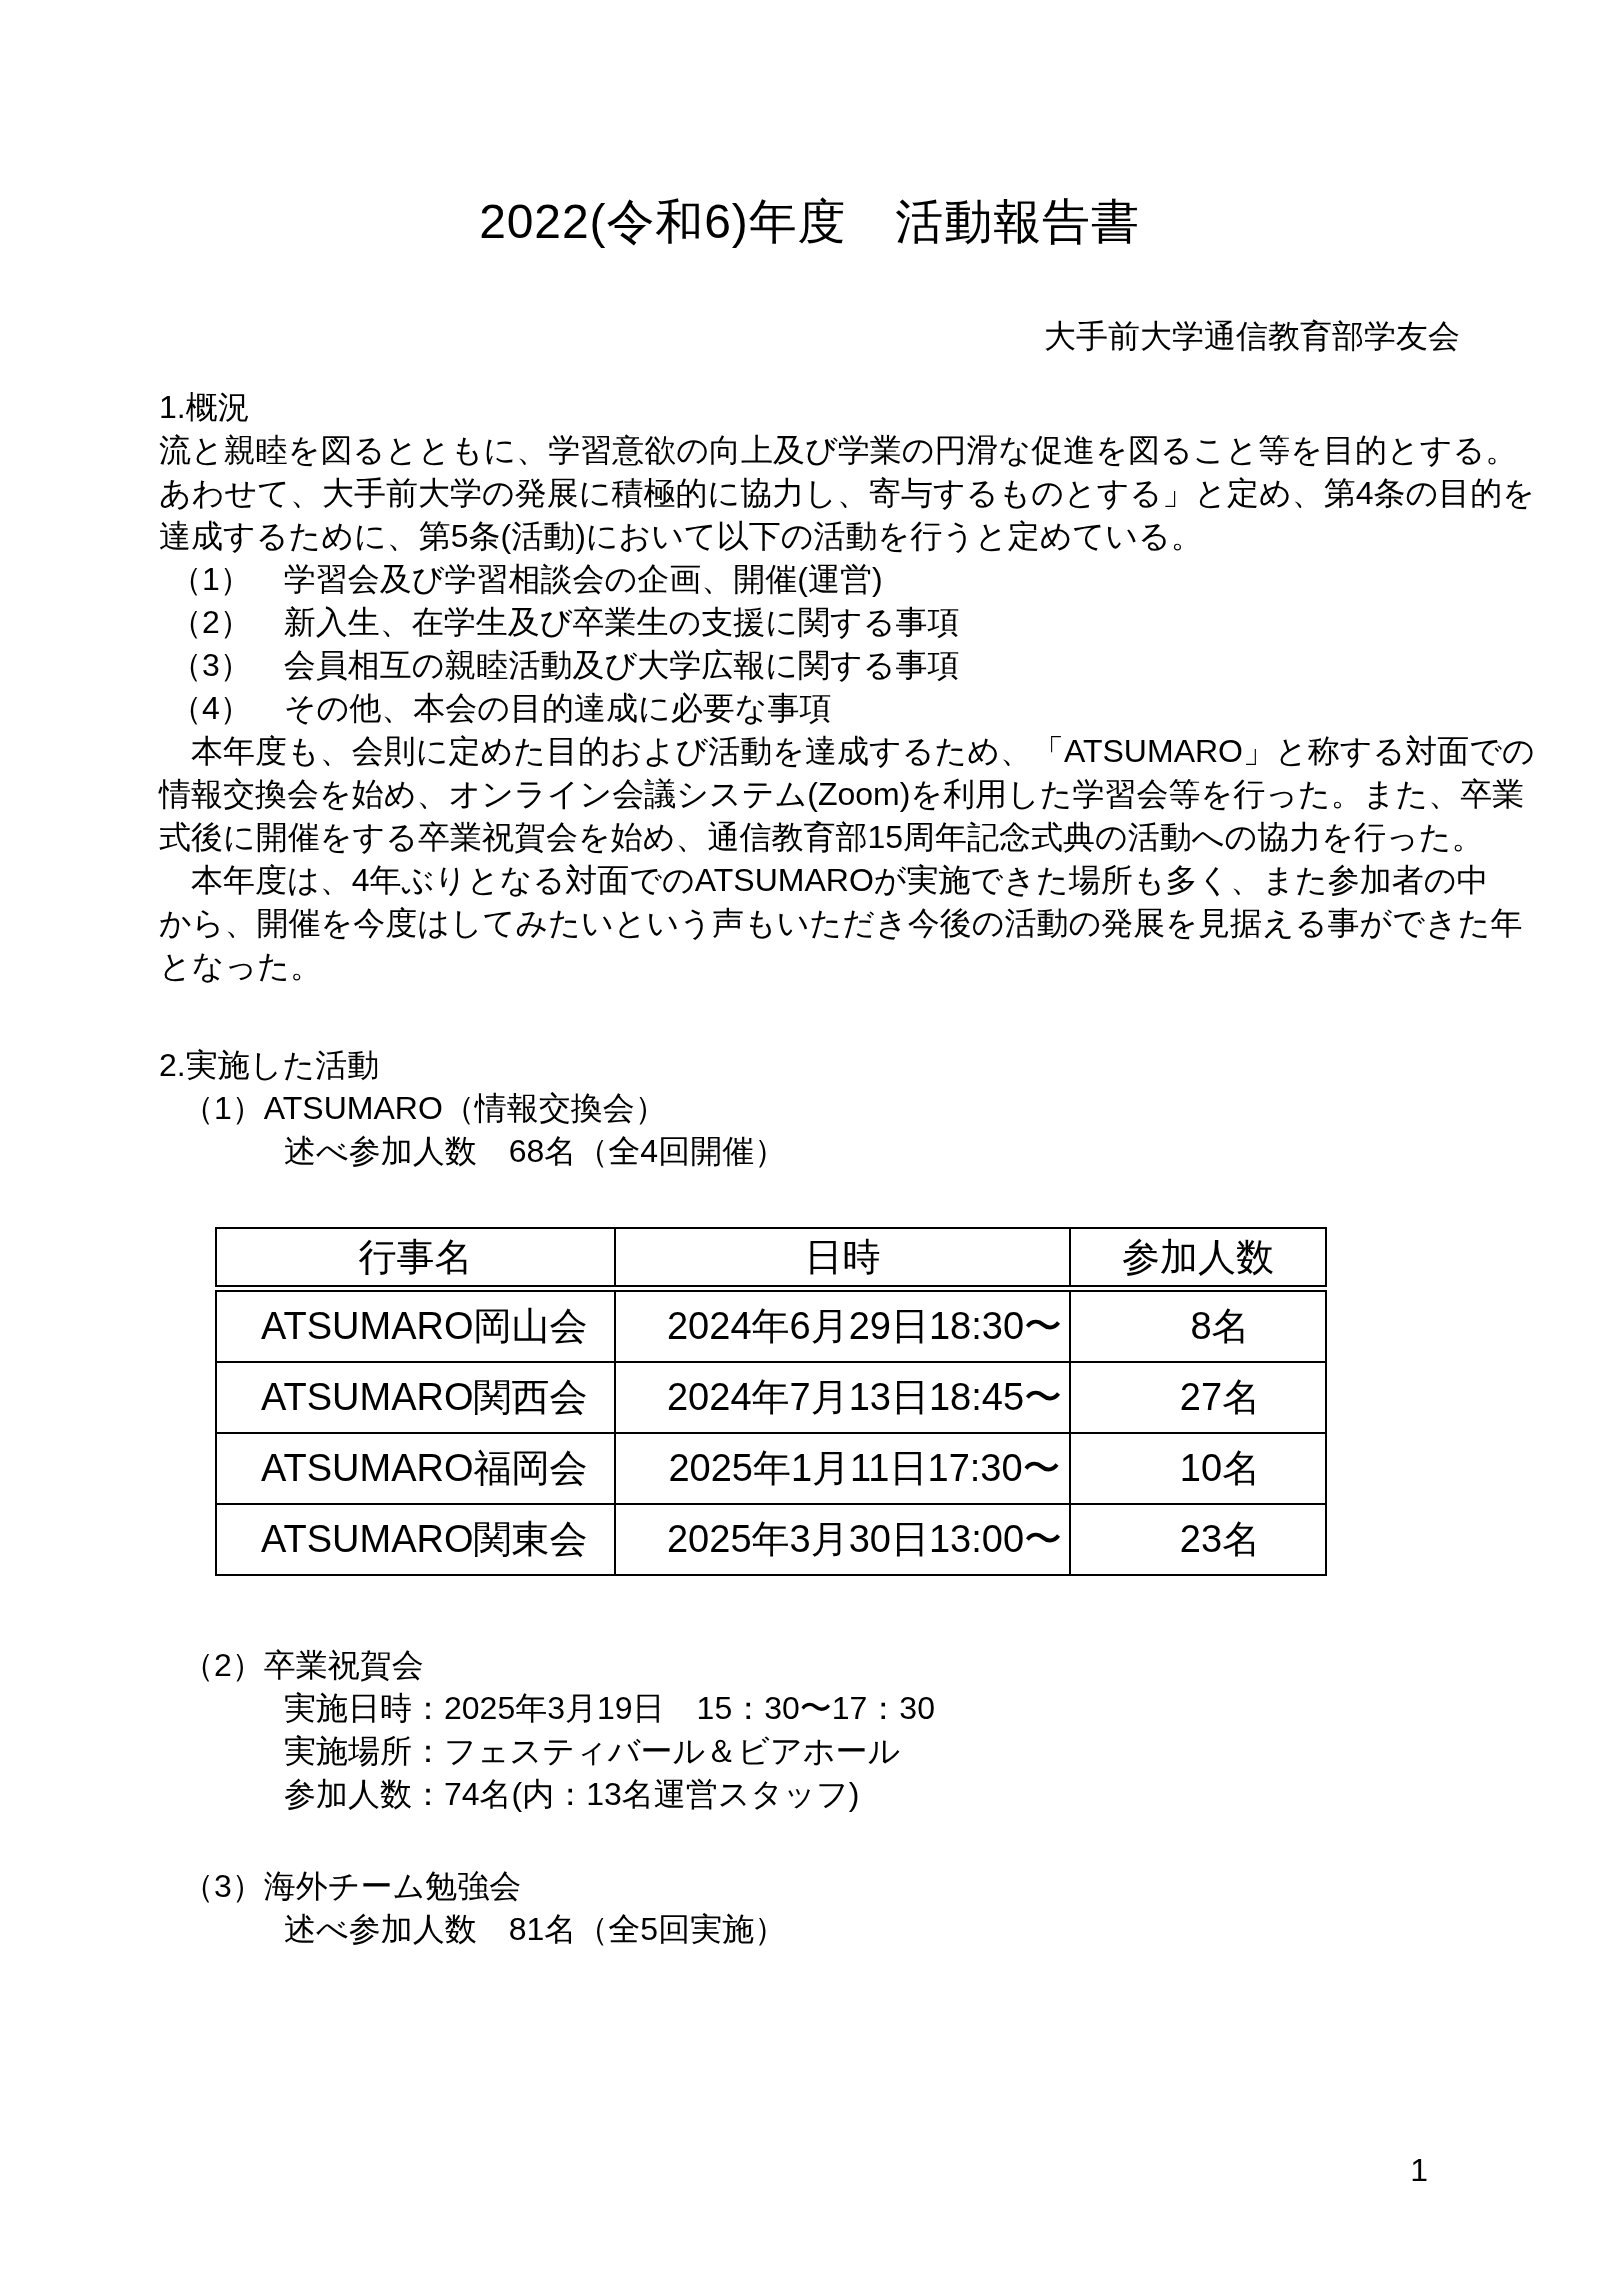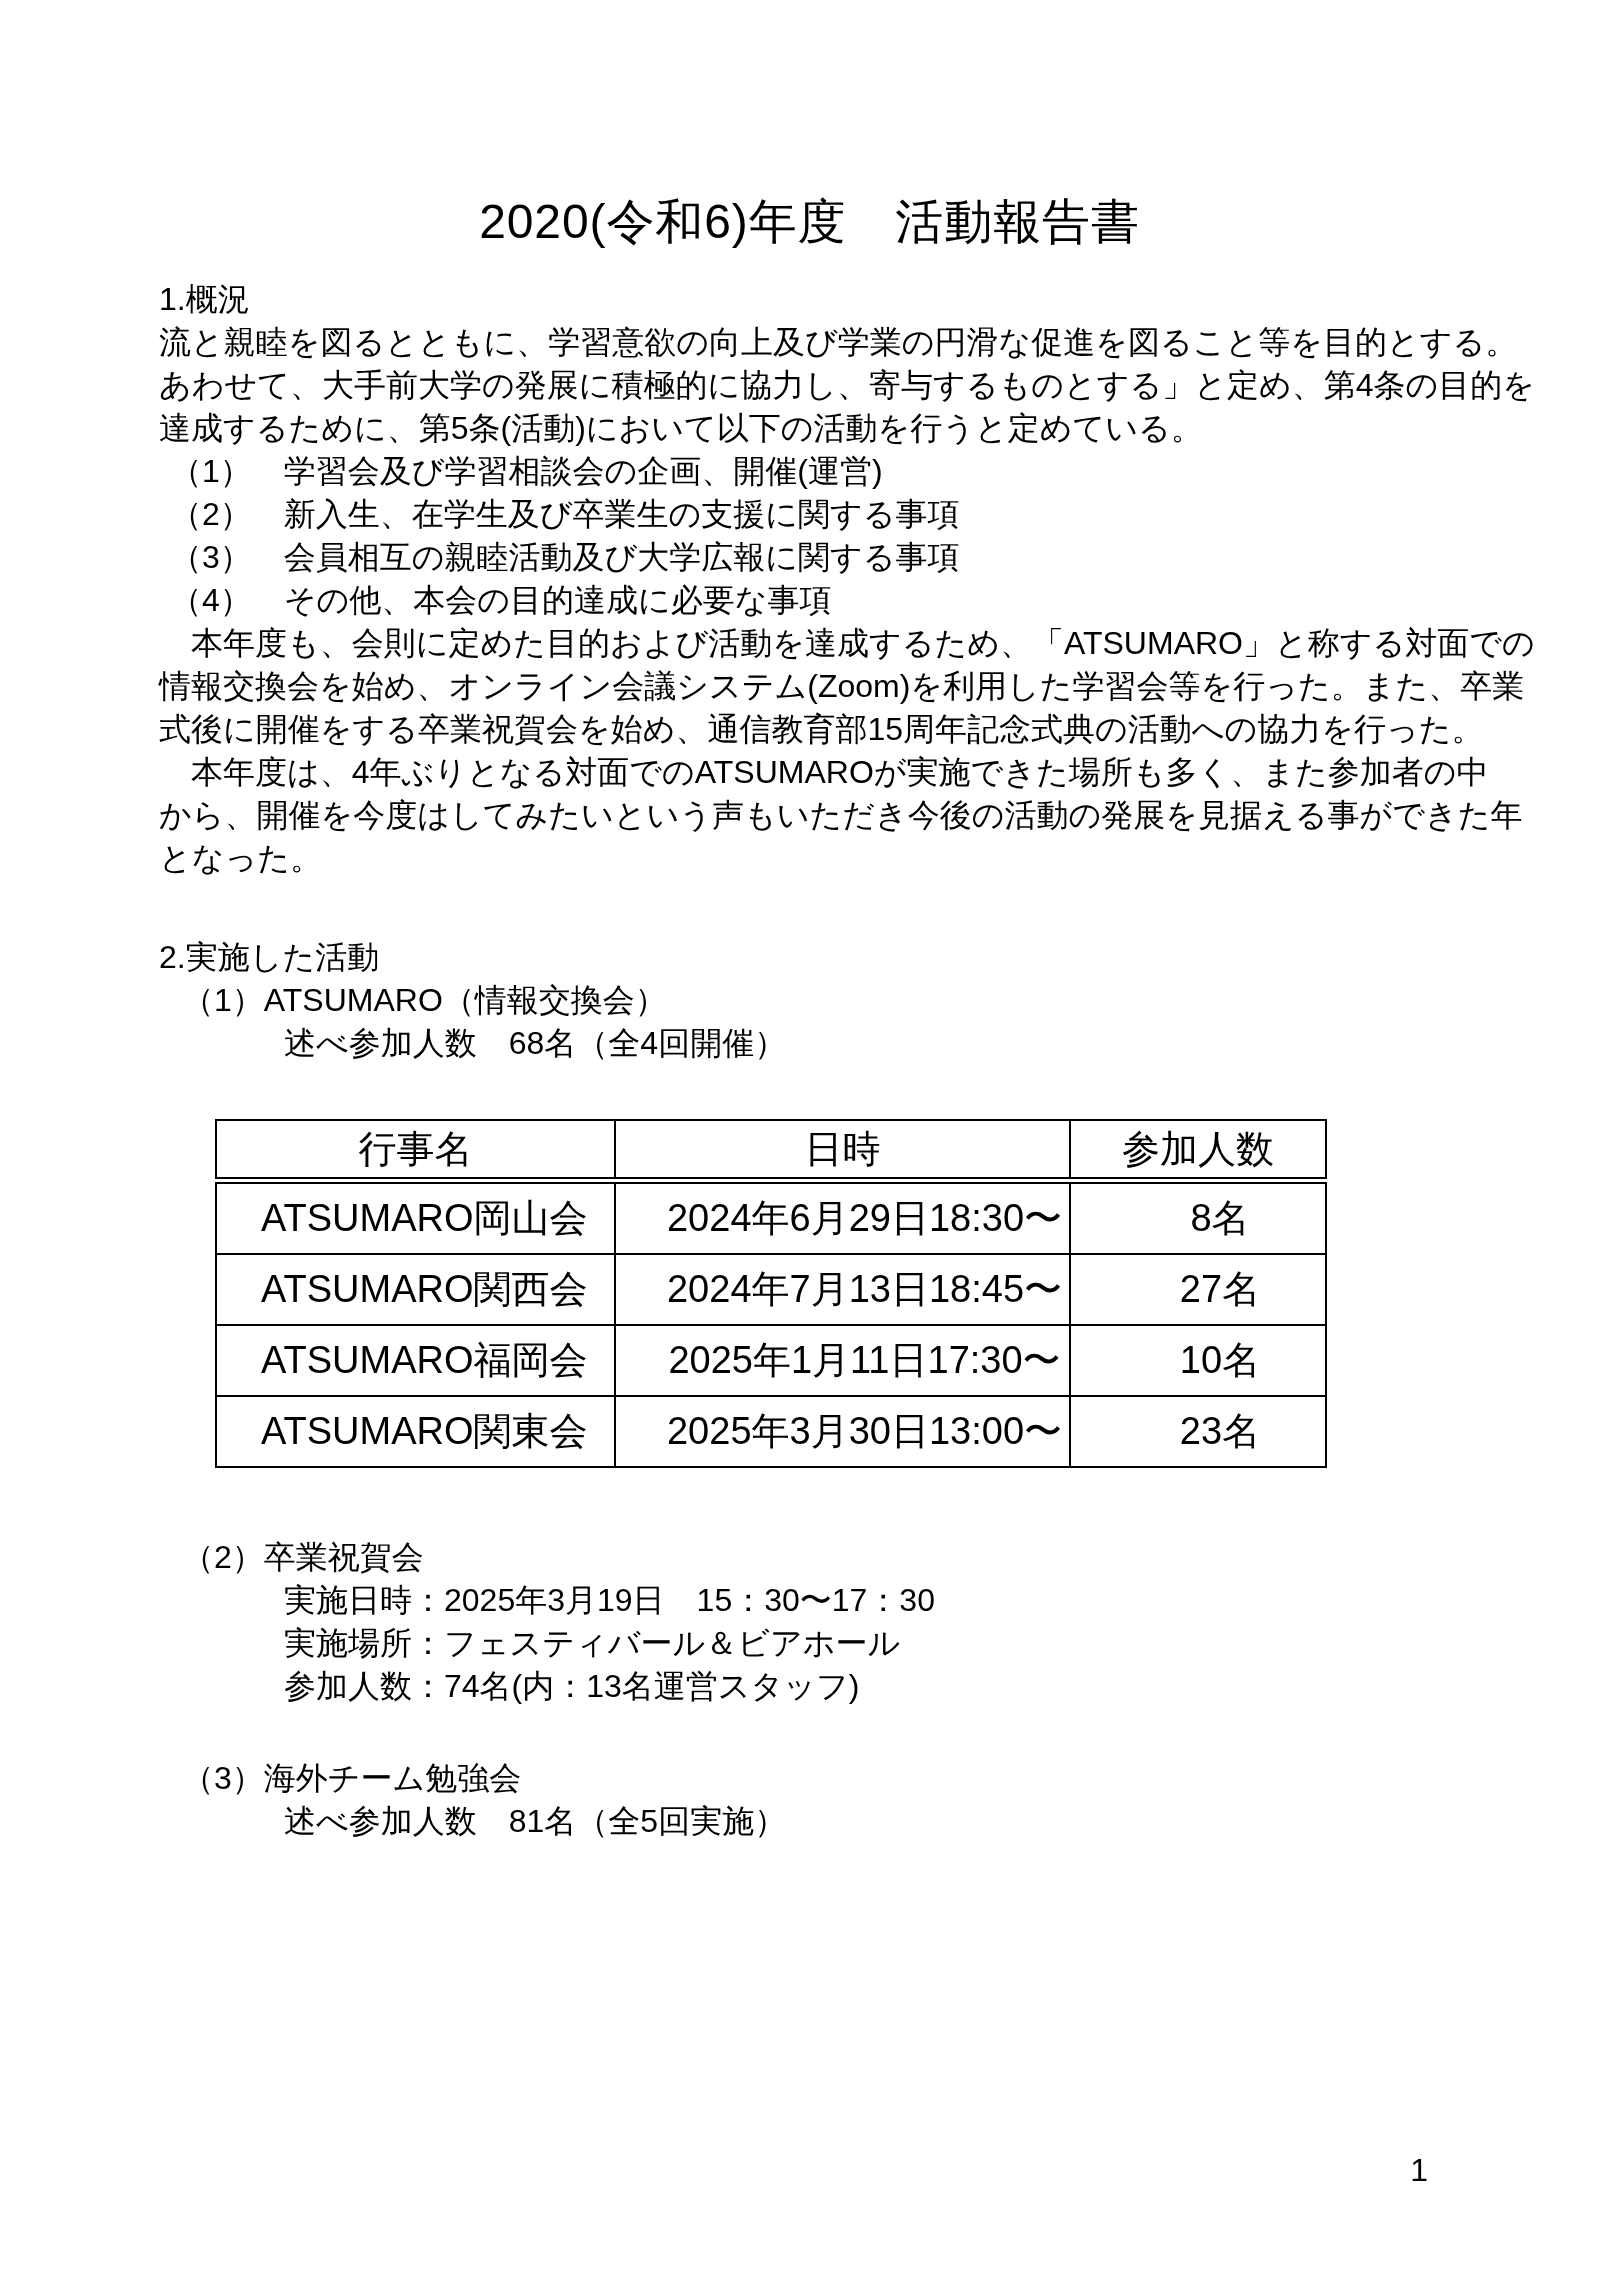--- a/index.html
+++ b/index.html
@@ -74,21 +74,22 @@
     font-size:32px;
     line-height:43px;
   }
 </style>
 </head>
 <body>
 
 <div class="page">
   <div class="content">
 
-    <div class="doc-title">2020(令和6)年度　活動報告書</div>
+    <div class="doc-title">2022(令和6)年度　活動報告書</div>
+    <div class="doc-subtitle">大手前大学通信教育部学友会</div>
 
     <div class="line sec-heading">1.概況</div>
 
     <div class="line">流と親睦を図るとともに、学習意欲の向上及び学業の円滑な促進を図ること等を目的とする。</div>
     <div class="line">あわせて、大手前大学の発展に積極的に協力し、寄与するものとする」と定め、第4条の目的を</div>
     <div class="line">達成するために、第5条(活動)において以下の活動を行うと定めている。</div>
     <div class="line indent-list">（1）　学習会及び学習相談会の企画、開催(運営)</div>
     <div class="line indent-list">（2）　新入生、在学生及び卒業生の支援に関する事項</div>
     <div class="line indent-list">（3）　会員相互の親睦活動及び大学広報に関する事項</div>
     <div class="line indent-list">（4）　その他、本会の目的達成に必要な事項</div>

